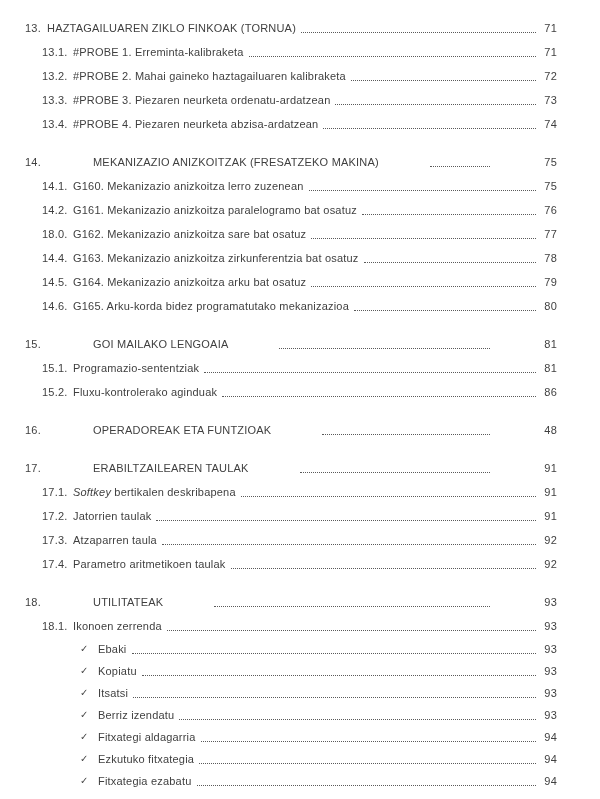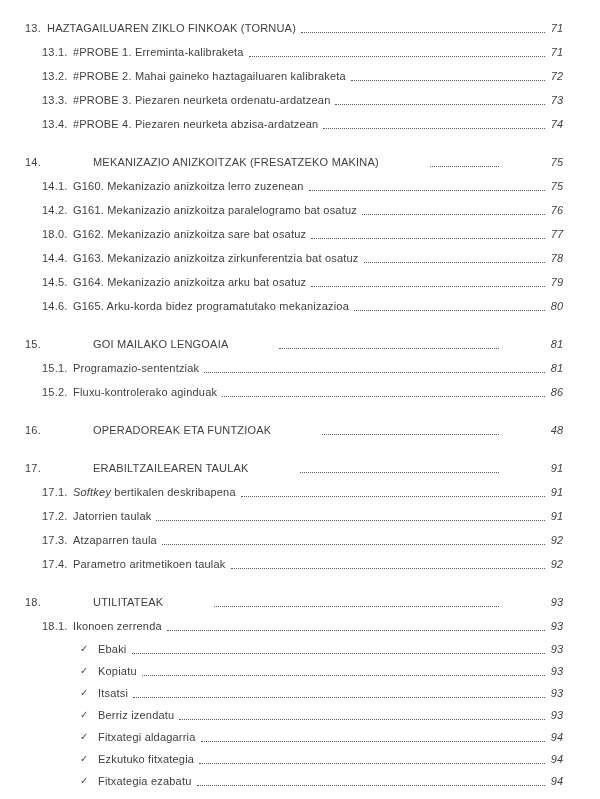--- a/index.html
+++ b/index.html
@@ -8,21 +8,21 @@
     background: #ffffff;
   }
   .page {
     position: relative;
     width: 600px;
     height: 799px;
     box-sizing: border-box;
     background: #ffffff;
     font-family: "Liberation Sans", sans-serif;
     color: #3f3f3f;
-    padding: 16px 34px 0 0;
+    padding: 16px 43px 0 0;
     overflow: hidden;
   }
   .toc-row {
     display: flex;
     align-items: center;
     height: 24px;
     font-size: 11px;
     line-height: 24px;
     letter-spacing: 0.2px;
     white-space: nowrap;
@@ -46,22 +46,21 @@
     border-bottom: 1px dotted #5a5a5a;
     align-self: flex-end;
     margin: 0 3px 7px 5px;
     height: 0;
     min-width: 10px;
   }
   .level3 .leader { margin-bottom: 6px; }
   .pageno {
     flex: none;
     min-width: 18px;
-    text-align: center;
-    font-style: italic;
+    text-align: right;
   }
 </style>
 </head>
 <body>
 
 <div class="page">
   <div id="toc">
       <div class="toc-row level1">
         <span class="num">13.</span>
         <span class="label"><span>HAZTAGAILUAREN ZIKLO FINKOAK (TORNUA)</span></span>

